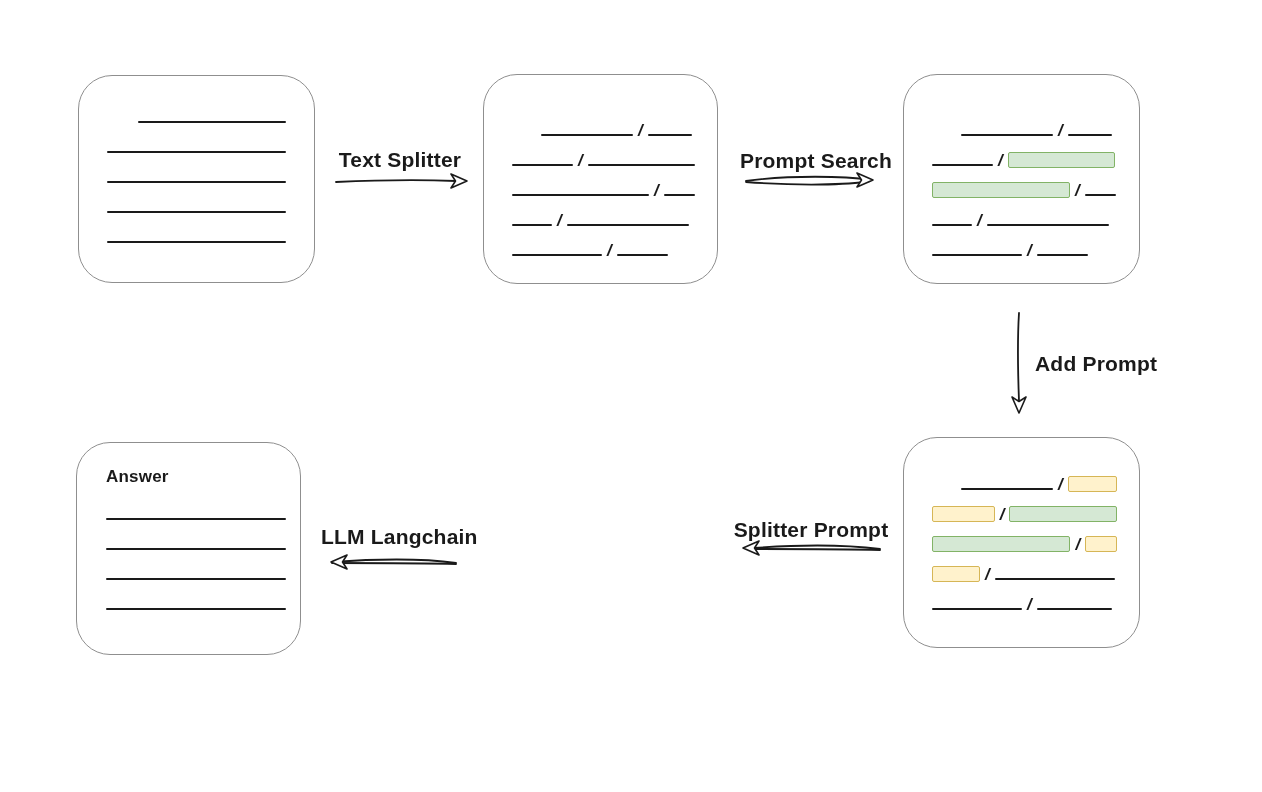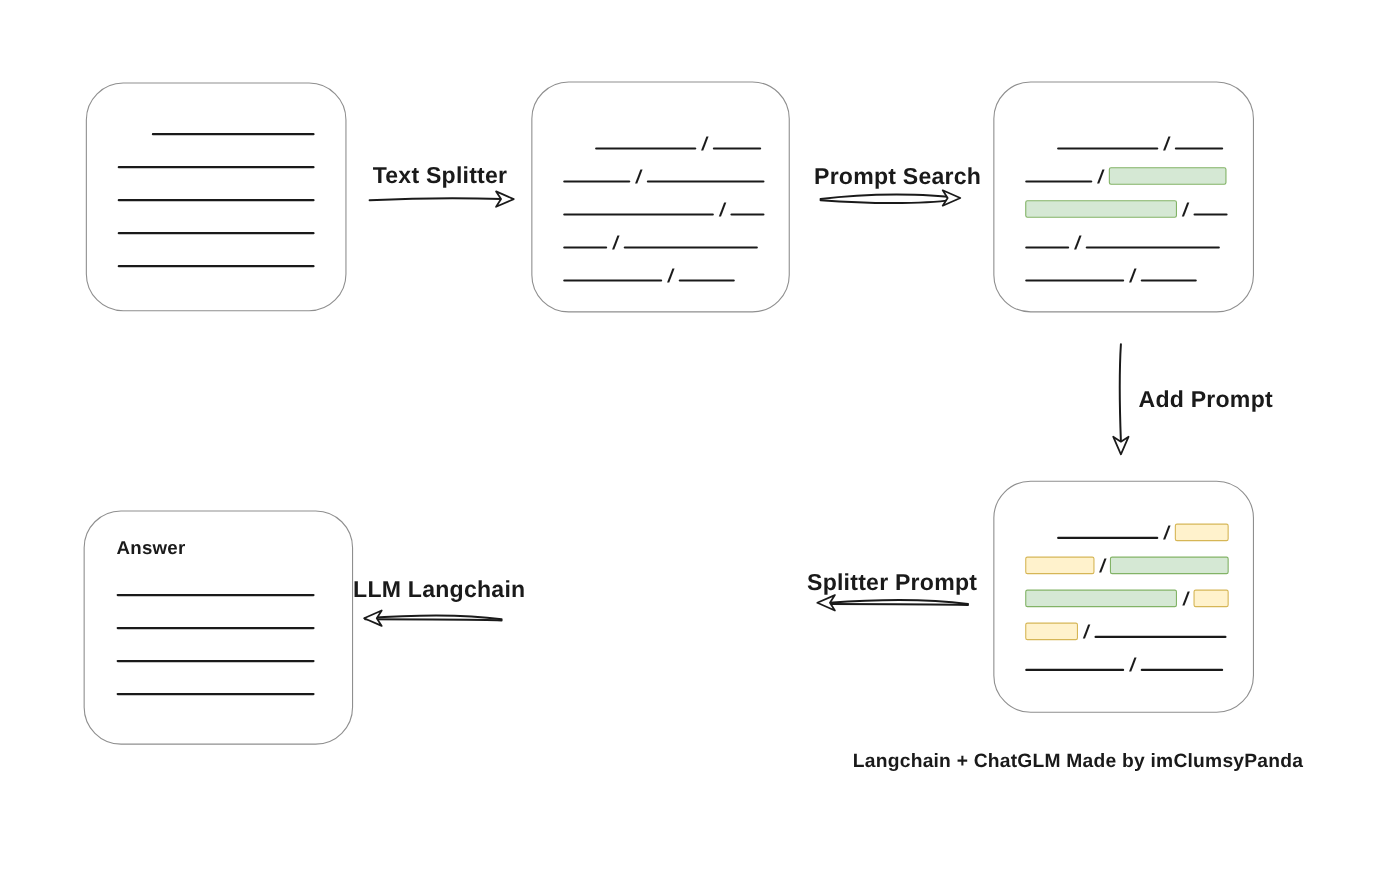--- a/index.html
+++ b/index.html
@@ -9,21 +9,21 @@
   }
   .box{
     position:absolute;border:1.5px solid var(--box-border,#8f8f8f);
     border-radius:34px;background:#fff;box-sizing:border-box;
   }
   .b-doc{left:78px;top:75px;width:237px;height:208px}
   .b-split{left:483px;top:74px;width:235px;height:210px}
   .b-vector{left:903px;top:74px;width:237px;height:210px}
   .b-context{left:903px;top:437px;width:237px;height:211px}
   .b-prompt{left:485px;top:440px;width:233px;height:215px}
-  .b-answer{left:76px;top:464px;width:245px;height:213px}
+  .b-answer{left:76px;top:442px;width:225px;height:213px}
 
   .rows{position:absolute;left:28px;top:40px;right:22px;}
   .b-context .rows{top:31px;}
   .row{display:flex;align-items:center;height:30px;}
   .seg-line{height:2px;background:var(--line,#1a1a1a);border-radius:1px;transform:translateY(5px);}
   .seg-bar{height:16px;box-sizing:border-box;border-radius:2px;border:1.5px solid;}
   .seg-bar.green{background:var(--green-f,#d5e8d4);border-color:var(--green-b,#82b366);}
   .seg-bar.yellow{background:var(--yellow-f,#fff2cc);border-color:var(--yellow-b,#d6b656);}
   .seg-bar.red{background:var(--red-f,#f8cecc);border-color:var(--red-b,#b85450);}
   .slash{font-size:17px;font-weight:600;margin:0 5px;transform:translateY(1px);font-style:italic;}
@@ -202,14 +202,13 @@
       <path class="head" d="M347 555 L331 562 L347 569 L342.5 562 Z"></path>
     </g>
   </svg>
 
   <div class="arrow-label l-splitter">Text Splitter</div>
   <div class="arrow-label l-vector">Prompt Search</div>
   <div class="arrow-label l-addctx">Add Prompt</div>
   <div class="arrow-label l-genprompt">Splitter Prompt</div>
   <div class="arrow-label l-llm">LLM Langchain</div>
 
-  <div class="credit">Langchain + ChatGLM Made by imClumsyPanda</div>
 </div>
 
 </body></html>

